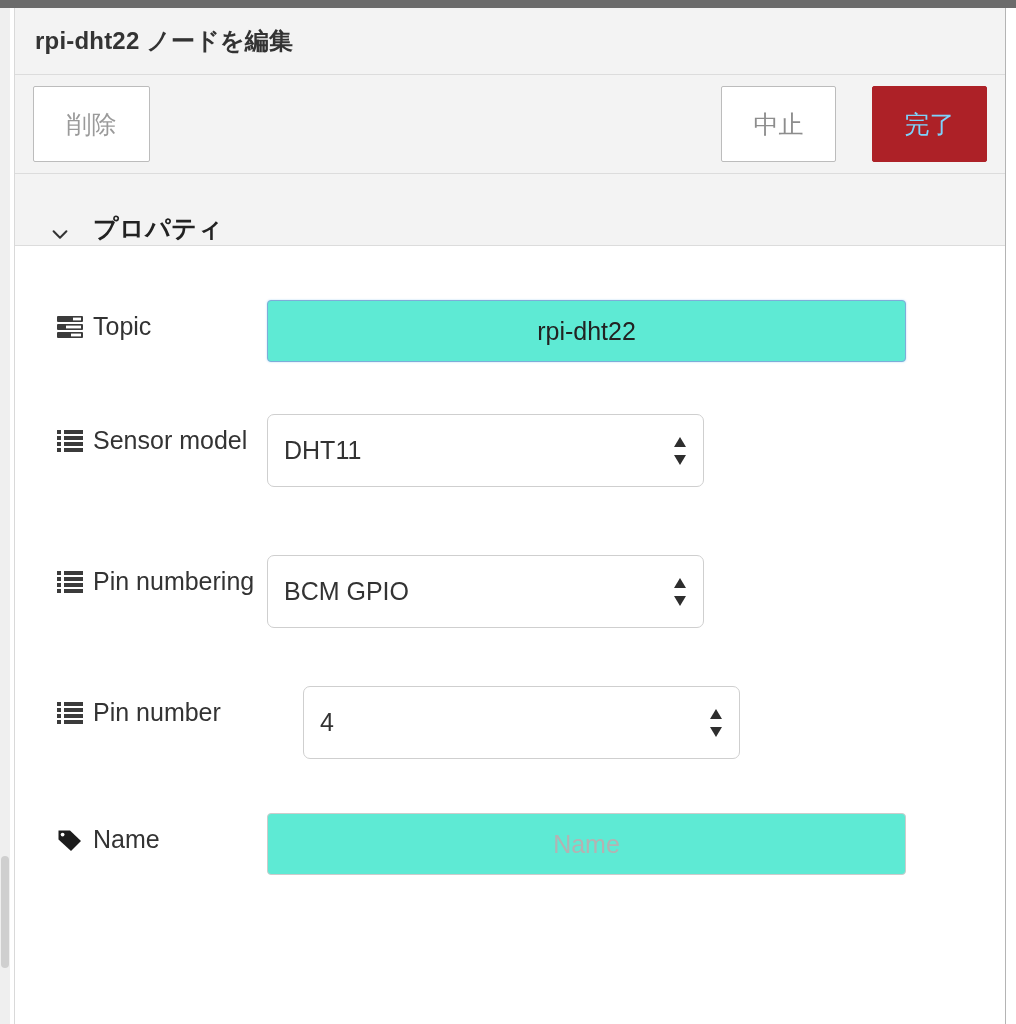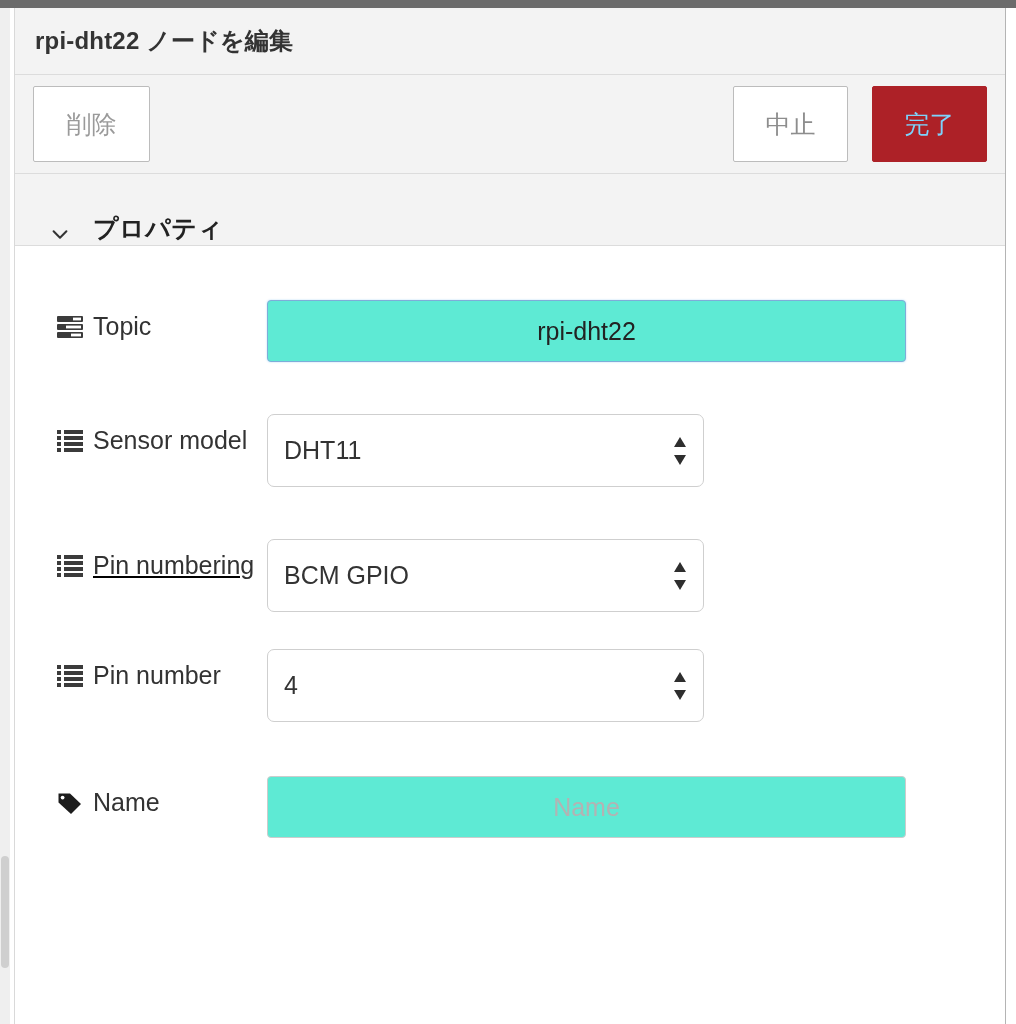--- a/index.html
+++ b/index.html
@@ -107,21 +107,21 @@
     border: 1px solid #bcbcbc;
     color: #9a9a9a;
   }
   .bar-spacer { flex: 1 1 auto; }
   .btn-cancel {
     width: 115px;
     height: 76px;
     background: #ffffff;
     border: 1px solid #bcbcbc;
     color: #8d8d8d;
-    margin-right: 24px;
+    margin-right: 36px;
   }
   .btn-done {
     width: 115px;
     height: 76px;
     background: #ad2127;
     border: 1px solid #ad2127;
     color: #7dd3fc;
   }
 
   
@@ -155,22 +155,22 @@
     box-sizing: border-box;
   }
   .form-row {
     display: flex;
     align-items: flex-start;
     padding-left: 42px;
     box-sizing: border-box;
   }
   .row-topic   { margin-top: 20px; }
   .row-sensor  { margin-top: 52px; }
-  .row-pinnum  { margin-top: 52px; text-decoration: underline; }
-  .row-pinno   { margin-top: 37px; }
+  .row-pinnum  { margin-top: 68px; }
+  .row-pinno   { margin-top: 58px; gap: 36px; }
   .row-name    { margin-top: 54px; }
 
   .field-label {
     width: 210px;
     flex: none;
     font-size: 25px;
     color: #333333;
     line-height: 40px;
     display: block;
     padding-top: 6px;

